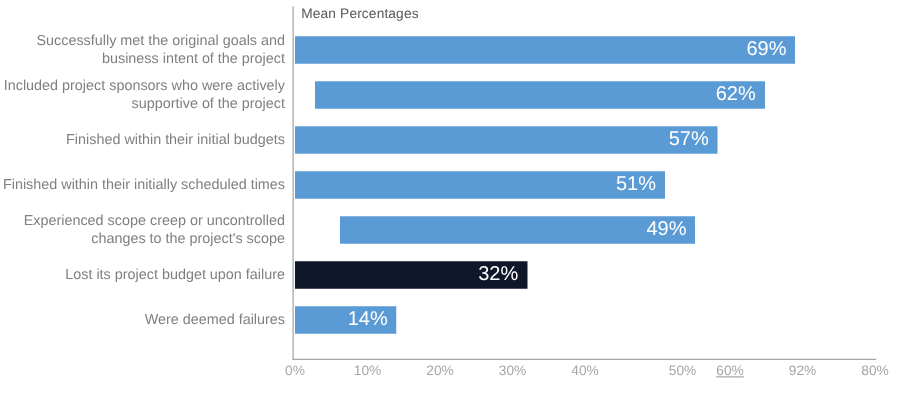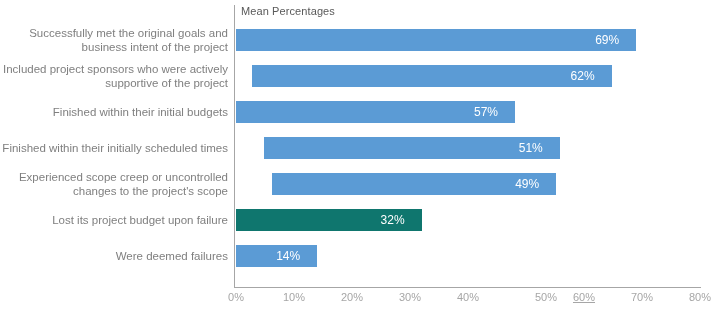--- a/index.html
+++ b/index.html
@@ -78,25 +78,25 @@
     height: 22px;
   }
   .bar {
     height: 22px;
     background: #5b9bd5;
     position: relative;
     box-sizing: border-box;
   }
   .bar-value {
     position: absolute;
-    right: 17px;
+    right: 7px;
     top: 50%;
     transform: translateY(-50%);
     color: #ffffff;
-    font-size: 12px;
+    font-size: 16px;
     white-space: nowrap;
   }
 
   
   .x-ticks {
     position: absolute;
     left: 0;
     top: 291px;
     width: 724px;
     height: 20px;
@@ -134,47 +134,47 @@
         <div class="row-label">Included project sponsors who were actively
 supportive of the project</div>
         <div class="bar-wrap" style="width: 359.6px; padding-left: 16px;">
           <div class="bar" style="background: rgb(91, 155, 213);">
             <span class="bar-value" style="color: rgb(255, 255, 255);">62%</span>
           </div>
         </div>
       </div>
       <div class="row" style="top: 94px;">
         <div class="row-label">Finished within their initial budgets</div>
-        <div class="bar-wrap" style="width: 279px;">
+        <div class="bar-wrap" style="width: 338px;">
           <div class="bar" style="background: rgb(91, 155, 213);">
             <span class="bar-value" style="color: rgb(255, 255, 255);">57%</span>
           </div>
         </div>
       </div>
       <div class="row" style="top: 130px;">
         <div class="row-label">Finished within their initially scheduled times</div>
-        <div class="bar-wrap" style="width: 295.8px; padding-left: 28px;">
+        <div class="bar-wrap" style="width: 295.8px;">
           <div class="bar" style="background: rgb(91, 155, 213);">
             <span class="bar-value" style="color: rgb(255, 255, 255);">51%</span>
           </div>
         </div>
       </div>
       <div class="row" style="top: 166px;">
         <div class="row-label">Experienced scope creep or uncontrolled
 changes to the project's scope</div>
         <div class="bar-wrap" style="width: 284.2px; padding-left: 36px;">
           <div class="bar" style="background: rgb(91, 155, 213);">
             <span class="bar-value" style="color: rgb(255, 255, 255);">49%</span>
           </div>
         </div>
       </div>
       <div class="row" style="top: 202px;">
         <div class="row-label">Lost its project budget upon failure</div>
         <div class="bar-wrap" style="width: 185.6px;">
-          <div class="bar" style="background: #0f766e;">
+          <div class="bar" style="background: #0f172a;">
             <span class="bar-value" style="color: rgb(255, 255, 255);">32%</span>
           </div>
         </div>
       </div>
       <div class="row" style="top: 238px;">
         <div class="row-label">Were deemed failures</div>
         <div class="bar-wrap" style="width: 81.2px;">
           <div class="bar" style="background: rgb(91, 155, 213);">
             <span class="bar-value" style="color: rgb(255, 255, 255);">14%</span>
           </div>
@@ -183,17 +183,17 @@
     </div>
 
   <div class="x-ticks" id="x-ticks">
       <div class="x-tick" style="left: 236px; color: rgb(166, 166, 166);">0%</div>
       <div class="x-tick" style="left: 294px; color: rgb(166, 166, 166);">10%</div>
       <div class="x-tick" style="left: 352px; color: rgb(166, 166, 166);">20%</div>
       <div class="x-tick" style="left: 410px; color: rgb(166, 166, 166);">30%</div>
       <div class="x-tick" style="left: 468px; color: rgb(166, 166, 166);">40%</div>
       <div class="x-tick" style="left: 510px; color: rgb(166, 166, 166); margin-left: 36px;">50%</div>
       <div class="x-tick" style="left: 584px; color: rgb(166, 166, 166); text-decoration: underline;">60%</div>
-      <div class="x-tick" style="left: 642px; color: rgb(166, 166, 166);">70%</div>
+      <div class="x-tick" style="left: 642px; color: rgb(166, 166, 166);">92%</div>
       <div class="x-tick" style="left: 700px; color: rgb(166, 166, 166);">80%</div>
     </div>
 
 </div>
 
 </body></html>

